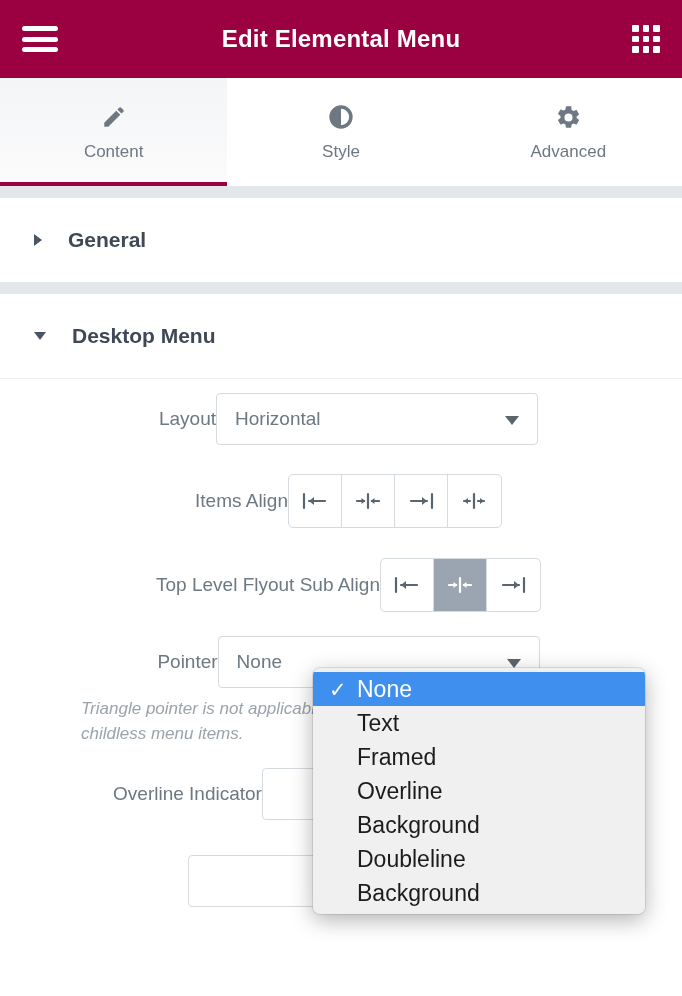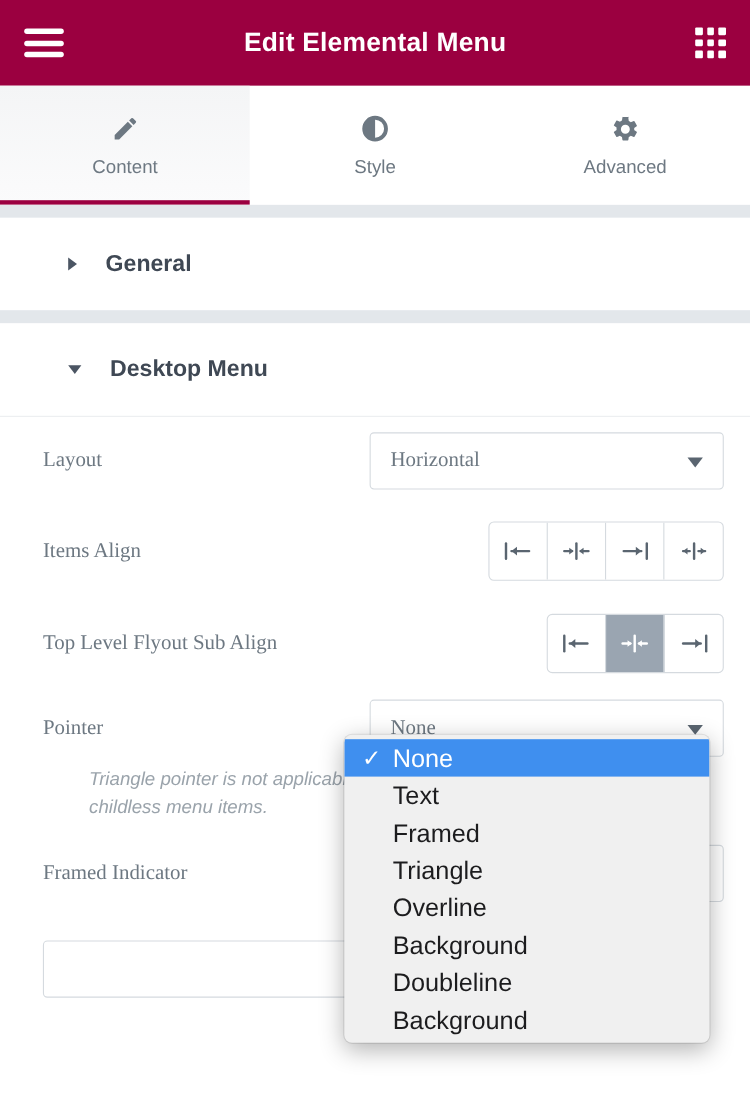--- a/index.html
+++ b/index.html
@@ -36,35 +36,35 @@
     color:#6d7882; font-size:17px; }
   .tab.active { background:linear-gradient(#f4f5f6,#fbfbfc); }
   .tab.active::after { content:""; position:absolute; left:0; right:0; bottom:0;
     height:4px; background:#9b0040; }
   .tab .ico { height:30px; display:flex; align-items:center; }
   .tab svg { fill:#6d7882; }
   .divider-row { height:12px; background:#e3e7eb; }
 
   
   .section-head {
-    height:84px; display:flex; align-items:center; padding-left:62px;
+    height:84px; display:flex; align-items:center; padding-left:34px;
     gap:26px; background:#fff; cursor:pointer;
   }
   .section-head .caret { width:0;height:0; }
   .caret-right { border-left:8px solid #4b5563; border-top:6px solid transparent;
     border-bottom:6px solid transparent; }
   .caret-down { border-top:8px solid #4b5563; border-left:6px solid transparent;
     border-right:6px solid transparent; }
   .section-title { font-size:21px; font-weight:700; color:#3f4854; }
   .section-body { border-top:1px solid #eceef0; }
 
   
   .ctrl-row {
-    display:flex; align-items:center; justify-content:space-between;
-    padding:0 24px 0 39px; min-height:68px;font-family:Liberation Serif, serif;
+    display:flex; align-items:center; justify-content:center;
+    padding:0 24px 0 39px; min-height:68px;
   }
   .ctrl-label { font-size:19px; color:#6d7882; }
   .hint {
     padding:0 24px 0 39px; font-size:17px; color:#9aa3ab;
     font-style:italic; line-height:1.45; max-width:330px;margin-left:42px;
   }
 
   
   .select {
     position:relative; width:322px; height:52px;
@@ -248,21 +248,21 @@
     <div class="ctrl-row" style="min-height:70px">
       <span class="ctrl-label">Pointer</span>
       <div class="select">
         <span>None</span>
         <span class="chev"></span>
       </div>
     </div>
     <div class="hint">Triangle pointer is not applicable to childless menu items.</div>
 
     <div class="ctrl-row" style="min-height:96px">
-      <span class="ctrl-label">Framed Indicator</span>
+      <span class="ctrl-label">Overline Indicator</span>
       <div class="select">
         <span></span>
         <span class="chev"></span>
       </div>
     </div>
 
     <div class="ctrl-row" style="min-height:78px">
       <div class="select">
         <span></span>
         <span class="chev"></span>
@@ -279,24 +279,20 @@
     <div class="dd-item">
       <span class="tick"></span>
       <span>Text</span>
     </div>
     <div class="dd-item">
       <span class="tick"></span>
       <span>Framed</span>
     </div>
     <div class="dd-item">
       <span class="tick"></span>
-      <span>Triangle</span>
-    </div>
-    <div class="dd-item">
-      <span class="tick"></span>
       <span>Overline</span>
     </div>
     <div class="dd-item">
       <span class="tick"></span>
       <span>Background</span>
     </div>
     <div class="dd-item">
       <span class="tick"></span>
       <span>Doubleline</span>
     </div>

